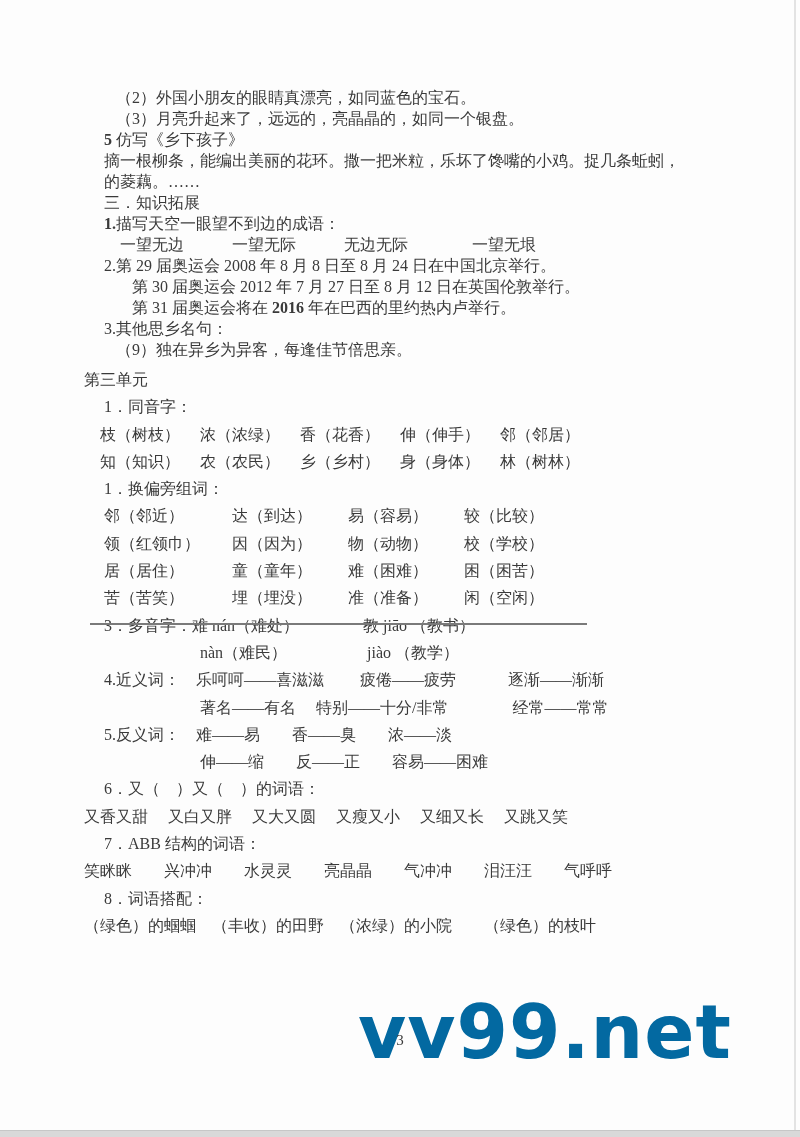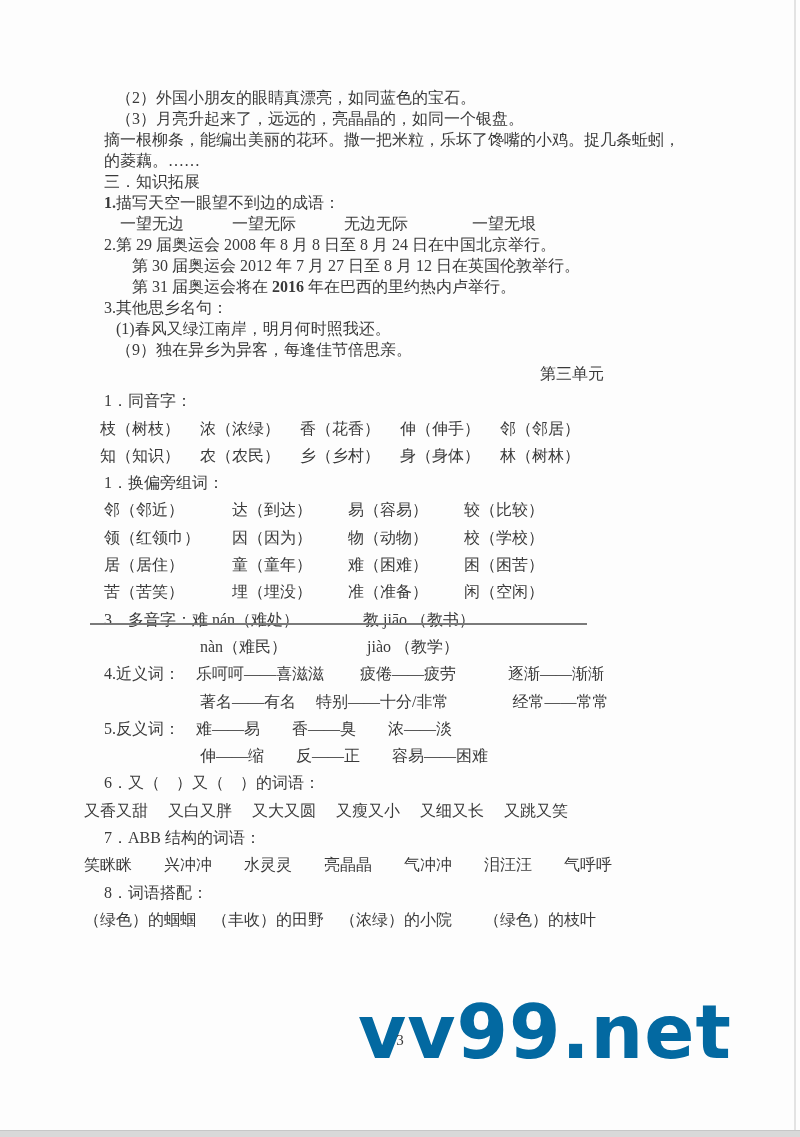--- a/index.html
+++ b/index.html
@@ -9,21 +9,21 @@
     font-family:"Liberation Serif","DejaVu Serif",serif;
     color:#3a3a3a;
   }
   .doc{
     position:absolute;left:0;top:0;width:688px;box-sizing:border-box;
     padding:87px 84px 0 84px;z-index:2;
   }
   .line{white-space:pre;font-size:16px;}
   .s1{line-height:21px;}
   .s2{line-height:27.3px;}
-  .heading{text-align:right;}
+  .heading{text-align:left;margin-top:6px;}
   .bseg{font-weight:bold;}
   .watermark{
     position:absolute;left:358px;top:995px;z-index:1;
     font-family:"DejaVu Sans","Liberation Sans",sans-serif;
     font-weight:bold;font-size:74px;line-height:1;letter-spacing:1px;
     color:#0369a1;user-select:none;
   }
   .pagenum{
     position:absolute;left:0;top:1032px;width:800px;text-align:center;
     font-size:15px;z-index:3;
@@ -43,30 +43,30 @@
 </style>
 </head>
 <body>
 
 <div class="watermark">vv99.net</div>
 
 <div class="doc">
   <div id="doc-lines">
       <div class="line s1"><span>　　（2）外国小朋友的眼睛真漂亮，如同蓝色的宝石。</span></div>
       <div class="line s1"><span>　　（3）月亮升起来了，远远的，亮晶晶的，如同一个银盘。</span></div>
+      <div class="line s1"><span>　 </span><span class="bseg">5</span><span> 仿写《乡下孩子》</span></div>
       <div class="line s1"><span>　 摘一根柳条，能编出美丽的花环。撒一把米粒，乐坏了馋嘴的小鸡。捉几条蚯蚓，</span></div>
       <div class="line s1"><span>　 的菱藕。……</span></div>
       <div class="line s1"><span>　 三．知识拓展</span></div>
       <div class="line s1"><span>　 </span><span class="bseg">1.</span><span>描写天空一眼望不到边的成语：</span></div>
       <div class="line s1"><span>　　 一望无边　　　一望无际　　　无边无际　　　　一望无垠</span></div>
       <div class="line s1"><span>　 2.第 29 届奥运会 2008 年 8 月 8 日至 8 月 24 日在中国北京举行。</span></div>
       <div class="line s1"><span>　　　第 30 届奥运会 2012 年 7 月 27 日至 8 月 12 日在英国伦敦举行。</span></div>
       <div class="line s1"><span>　　　第 31 届奥运会将在 </span><span class="bseg">2016</span><span> 年在巴西的里约热内卢举行。</span></div>
       <div class="line s1"><span>　 3.其他思乡名句：</span></div>
-      <div class="line s1"><span>　　(1)春风又绿江南岸，明月何时照我还。</span></div>
       <div class="line s1"><span>　　（9）独在异乡为异客，每逢佳节倍思亲。</span></div>
       <div class="line s2 heading"><span>第三单元</span></div>
       <div class="line s2"><span>　 1．同音字：</span></div>
       <div class="line s2"><span>　枝（树枝）　 浓（浓绿）　 香（花香）　 伸（伸手）　 邻（邻居）</span></div>
       <div class="line s2"><span>　知（知识）　 农（农民）　 乡（乡村）　 身（身体）　 林（树林）</span></div>
       <div class="line s2"><span>　 1．换偏旁组词：</span></div>
       <div class="line s2"><span>　 邻（邻近）　　　达（到达）　　 易（容易）　　 较（比较）</span></div>
       <div class="line s2"><span>　 领（红领巾）　　因（因为）　　 物（动物）　　 校（学校）</span></div>
       <div class="line s2"><span>　 居（居住）　　　童（童年）　　 难（困难）　　 困（困苦）</span></div>
       <div class="line s2"><span>　 苦（苦笑）　　　埋（埋没）　　 准（准备）　　 闲（空闲）</span></div>

